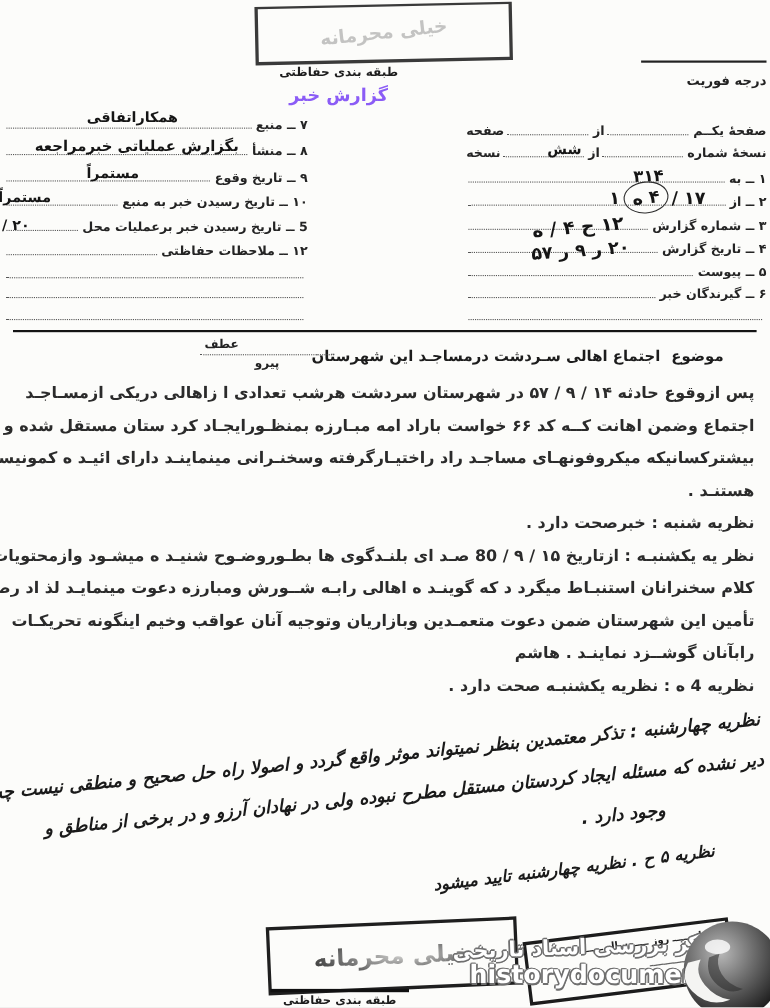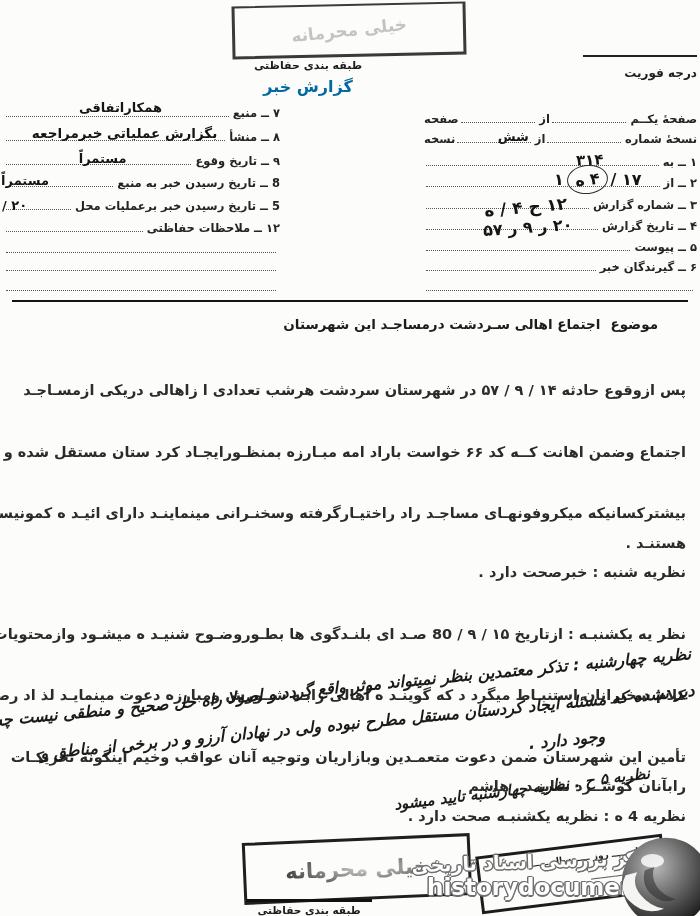--- a/index.html
+++ b/index.html
@@ -6,21 +6,21 @@
   .page{position:relative;width:700px;height:916px;background:#fcfcfa;overflow:hidden;
         font-family:"DejaVu Sans",sans-serif;color:#222;direction:rtl;}
   .abs{position:absolute;}
 
   
   .stamp-top{left:232px;top:4px;width:228px;height:48px;border:3px solid #3a3a3a;
              border-top-width:2px;transform:rotate(-1.2deg);display:flex;align-items:center;justify-content:center;}
   .stamp-top .faint{opacity:.30;transform:rotate(-5deg);font-size:17px;font-weight:bold;color:#444;letter-spacing:4px;}
 
   .clf-top{left:248px;top:59px;width:120px;text-align:center;font-size:11px;font-weight:bold;color:#1d1d1d;}
-  .report-title{left:248px;top:77px;width:120px;text-align:center;font-size:16px;font-weight:bold;color:#0369a1;letter-spacing:1px;}
+  .report-title{left:248px;top:77px;width:120px;text-align:center;font-size:16px;font-weight:bold;color:#8b5cf6;letter-spacing:1px;}
 
   
   .urgency-rule{left:583px;top:55px;width:114px;border-top:2.5px solid #222;}
   .urgency{left:593px;top:66px;width:104px;text-align:right;font-size:12px;font-weight:bold;}
 
   
   .col{font-size:11.5px;font-weight:bold;color:#242424;}
   .row{position:absolute;left:0;right:0;display:flex;align-items:flex-end;direction:rtl;}
   .lbl{white-space:nowrap;}
   .leader{flex:1;border-bottom:1.5px dotted #555;margin:0 4px 3px 2px;height:1em;position:relative;}
@@ -46,21 +46,21 @@
   .subject{left:170px;top:316px;width:488px;display:flex;direction:rtl;align-items:baseline;gap:10px;
            font-size:13.5px;font-weight:bold;color:#1c1c1c;}
   .atf{left:182px;top:306px;width:122px;font-size:11px;font-weight:bold;}
   .atf .a1{text-align:left;padding-left:4px;}
   .atf .dots{border-bottom:1.5px dotted #555;height:3px;}
   .atf .a2{text-align:center;padding-top:1px;}
 
   
   .body{left:14px;top:344px;width:672px;direction:rtl;font-size:14.5px;font-weight:bold;color:#2b2b2b;}
   .bl{height:29.5px;line-height:29.5px;white-space:nowrap;}
-  .bl.jj{text-align:justify;margin-top:32px;}
+  .bl.jj{text-align:justify;}
   .bl.jj:after{content:"";display:inline-block;width:100%;}
   .bl.r{text-align:right;}
 
   
   .hw-note{left:6px;top:668px;width:690px;transform:rotate(-5.5deg);transform-origin:center;
            direction:rtl;font-style:italic;font-weight:bold;font-size:16px;color:#1a1a1a;letter-spacing:.5px;}
   .hw-note .nl{line-height:37px;white-space:nowrap;text-align:right;}
   .hw-note .nl.last{text-align:left;padding-left:520px;}
   .hw-final{left:352px;top:780px;width:340px;transform:rotate(-7deg);direction:rtl;text-align:center;
             font-style:italic;font-weight:bold;font-size:15px;color:#1a1a1a;}
@@ -172,21 +172,21 @@
         <span class="hw hw-org">بگزارش عملیاتی خبرمراجعه</span>
       </span>
     </div>
     <div class="row" style="top:54px">
       <span class="lbl">۹ ــ تاریخ وقوع</span>
       <span class="leader">
         <span class="hw hw-most">مستمراً</span>
       </span>
     </div>
     <div class="row" style="top:76px">
-      <span class="lbl">8 ــ تاریخ رسیدن خبر به منبع</span>
+      <span class="lbl">۱۰ ــ تاریخ رسیدن خبر به منبع</span>
       <span class="leader">
         <span class="hw hw-most2">مستمراً</span>
       </span>
     </div>
     <div class="row" style="top:99px">
       <span class="lbl">5 ــ تاریخ رسیدن خبر برعملیات محل</span>
       <span class="leader">
         <span class="hw hw-20">۲۰ /</span>
       </span>
     </div>
@@ -203,20 +203,25 @@
     <div class="row" style="top:180px">
         <span class="leader"></span>
       </div>
   </div>
 
   <div class="abs divider"></div>
 
   <div class="abs subject">
     <span>موضوع</span>
     <span>اجتماع اهالی سـردشت درمساجـد این شهرستان</span>
+  </div>
+  <div class="abs atf">
+    <div class="a1">عطف</div>
+    <div class="dots"></div>
+    <div class="a2">پیرو</div>
   </div>
 
   <div class="abs body">
     <div class="bl jj">پس ازوقوع حادثه ۱۴ / ۹ / ۵۷ در شهرستان سردشت هرشب تعدادی ا زاهالی دریکی ازمسـاجـد</div>
     <div class="bl jj">اجتماع وضمن اهانت کــه کد ۶۶ خواست باراد امه مبـارزه بمنظـورایجـاد کرد ستان مستقل شده و ــ</div>
     <div class="bl jj">بیشترکسانیکه میکروفونهـای مساجـد راد راختیـارگرفته وسخنـرانی مینماینـد دارای ائیـد ه کمونیستی</div>
     <div class="bl r">هستنـد .</div>
     <div class="bl r">نظریه شنبه : خبرصحت دارد .</div>
     <div class="bl jj">نظر یه یکشنبـه : ازتاریخ ۱۵ / ۹ / 80 صـد ای بلنـدگوی ها بطـوروضـوح شنیـد ه میشـود وازمحتویات</div>
     <div class="bl jj">کلام سخنرانان استنبـاط میگرد د که گوینـد ه اهالی رابـه شــورش ومبارزه دعوت مینمایـد لذ اد رصورت</div>

